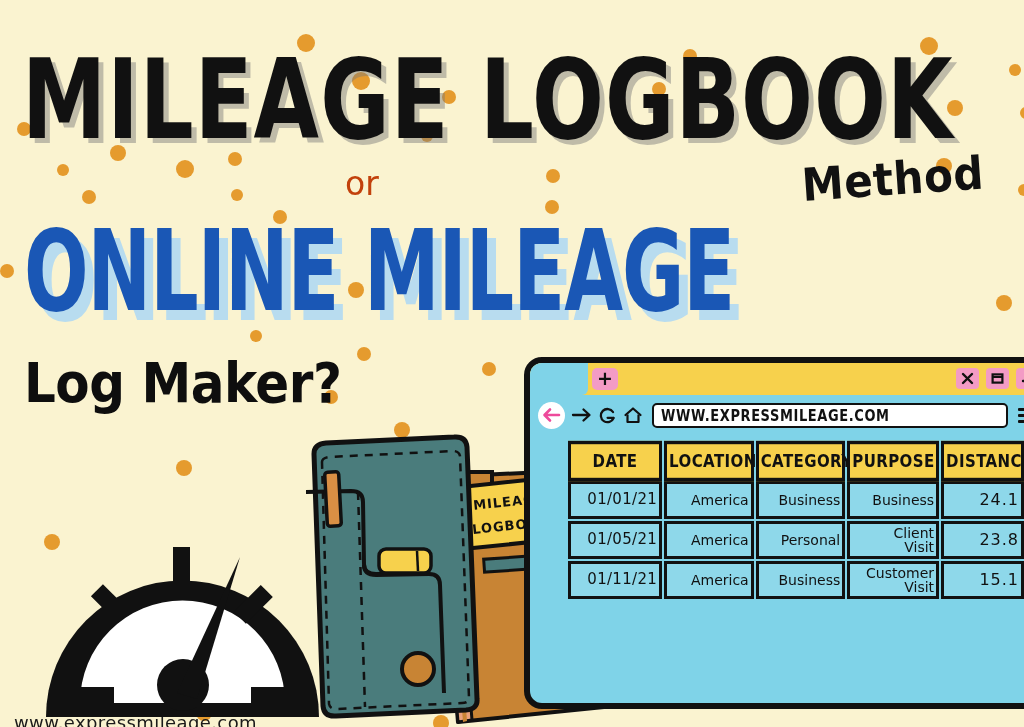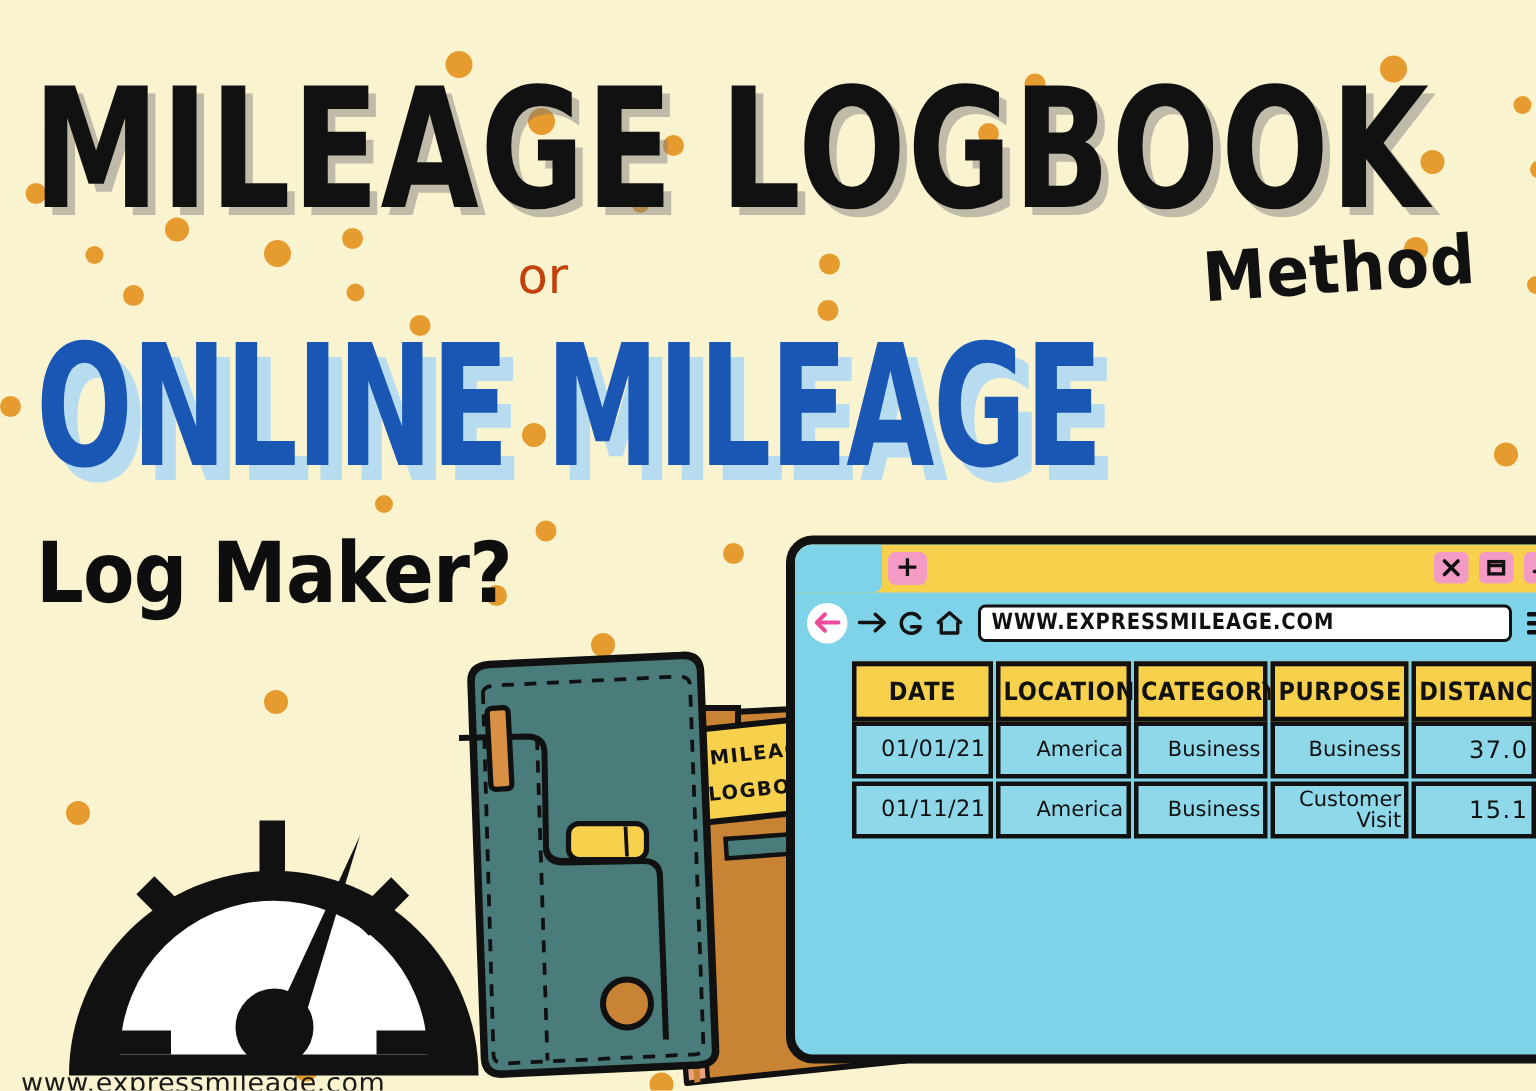--- a/index.html
+++ b/index.html
@@ -505,21 +505,28 @@
                 <th>PURPOSE</th>
                 <th>DISTANCE</th>
               </tr>
           </thead>
           <tbody id="table-body">
               <tr>
                 <td class="date-cell">01/01/21</td>
                 <td>America</td>
                 <td>Business</td>
                 <td>Business</td>
-                <td class="dist-cell">37.0</td>
+                <td class="dist-cell">24.1</td>
+              </tr>
+              <tr>
+                <td class="date-cell">01/05/21</td>
+                <td>America</td>
+                <td>Personal</td>
+                <td>Client<br>Visit</td>
+                <td class="dist-cell">23.8</td>
               </tr>
               <tr>
                 <td class="date-cell">01/11/21</td>
                 <td>America</td>
                 <td>Business</td>
                 <td>Customer<br>Visit</td>
                 <td class="dist-cell">15.1</td>
               </tr>
             </tbody>
         </table>

